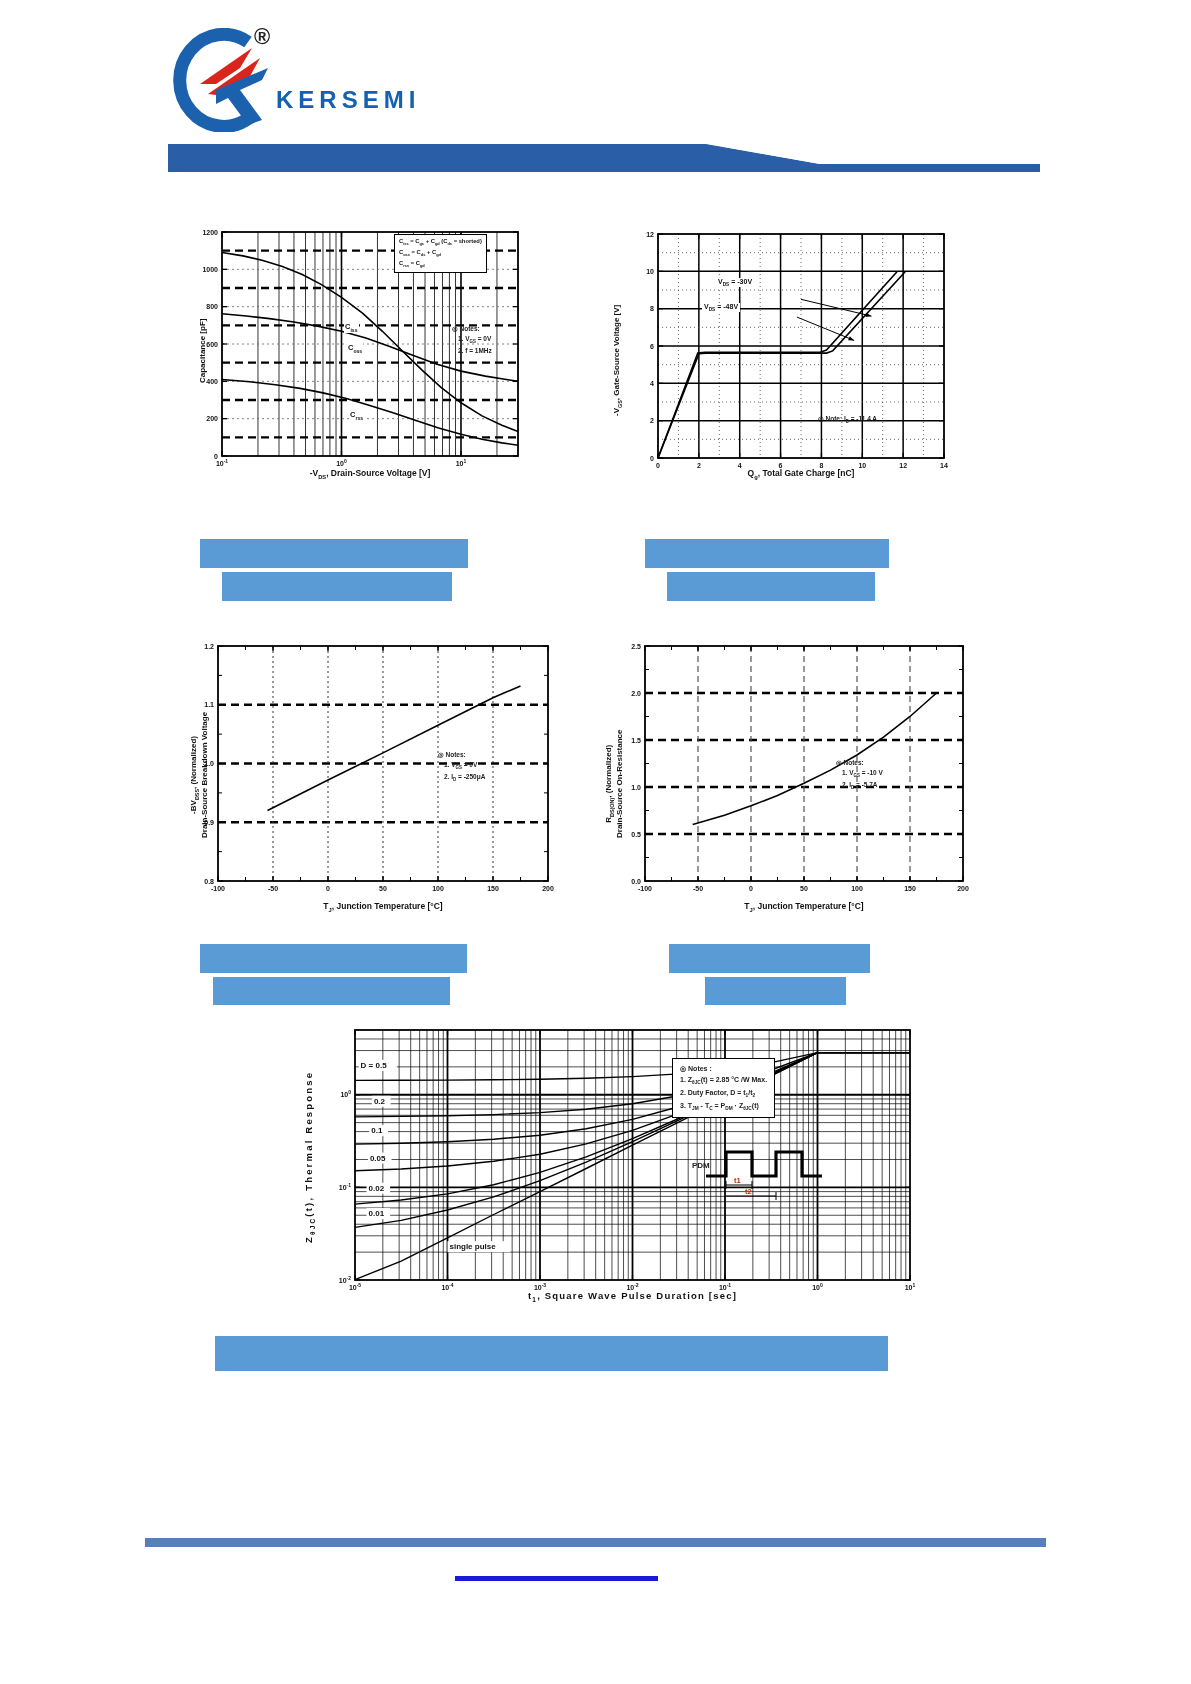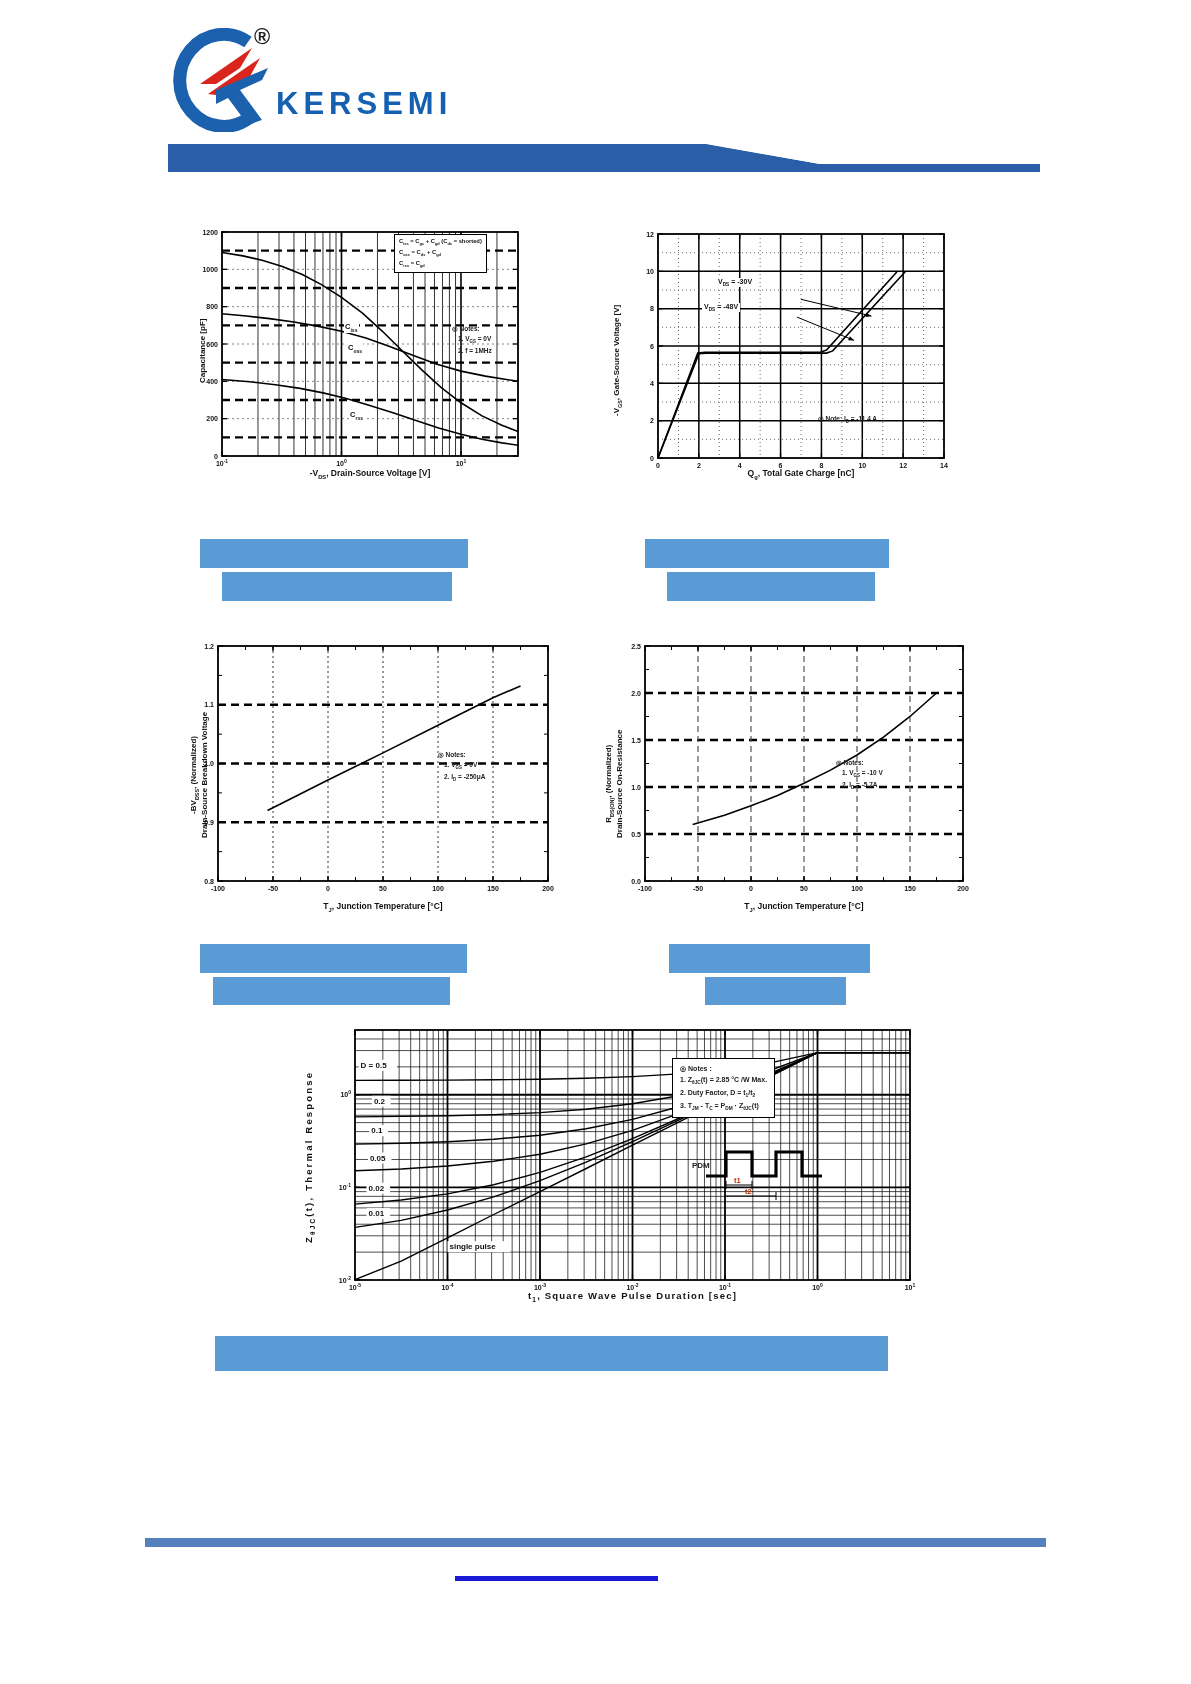--- a/index.html
+++ b/index.html
@@ -1,20 +1,20 @@
 <!DOCTYPE html>
 <html><head>
 <meta charset="utf-8">
 <style>
   html,body{margin:0;padding:0;background:#e8e8e8;}
   .page{position:relative;width:1191px;height:1684px;background:#fff;margin:0 auto;
         font-family:"Liberation Sans",sans-serif;overflow:hidden;}
   .abs{position:absolute;}
   svg.chart{position:absolute;overflow:visible;}
-  .brand-text{position:absolute;font-weight:bold;font-size:31px;letter-spacing:5px;color:#1560b0;}
+  .brand-text{position:absolute;font-weight:bold;font-size:24px;letter-spacing:5px;color:#1560b0;}
   .reg-mark{position:absolute;font-size:22px;color:#222;font-weight:bold;}
   .cap-bar{position:absolute;background:#5b9bd5;}
   .xlab{position:absolute;text-align:center;font-size:8.5px;font-weight:bold;color:#111;}
   .xlab.big{font-size:9.5px;letter-spacing:1.2px;}
   .vlab{position:absolute;transform:rotate(-90deg);transform-origin:0 0;font-size:8px;
         font-weight:bold;color:#111;white-space:nowrap;text-align:center;line-height:1.2;}
   .vlab.big{font-size:9.5px;letter-spacing:2.2px;}
   .notes{position:absolute;font-size:6.5px;font-weight:bold;color:#222;line-height:1.55;white-space:nowrap;}
   .notes .ind{padding-left:6px;}
   .legend-box{position:absolute;border:1px solid #000;background:#fff;font-size:5.8px;

